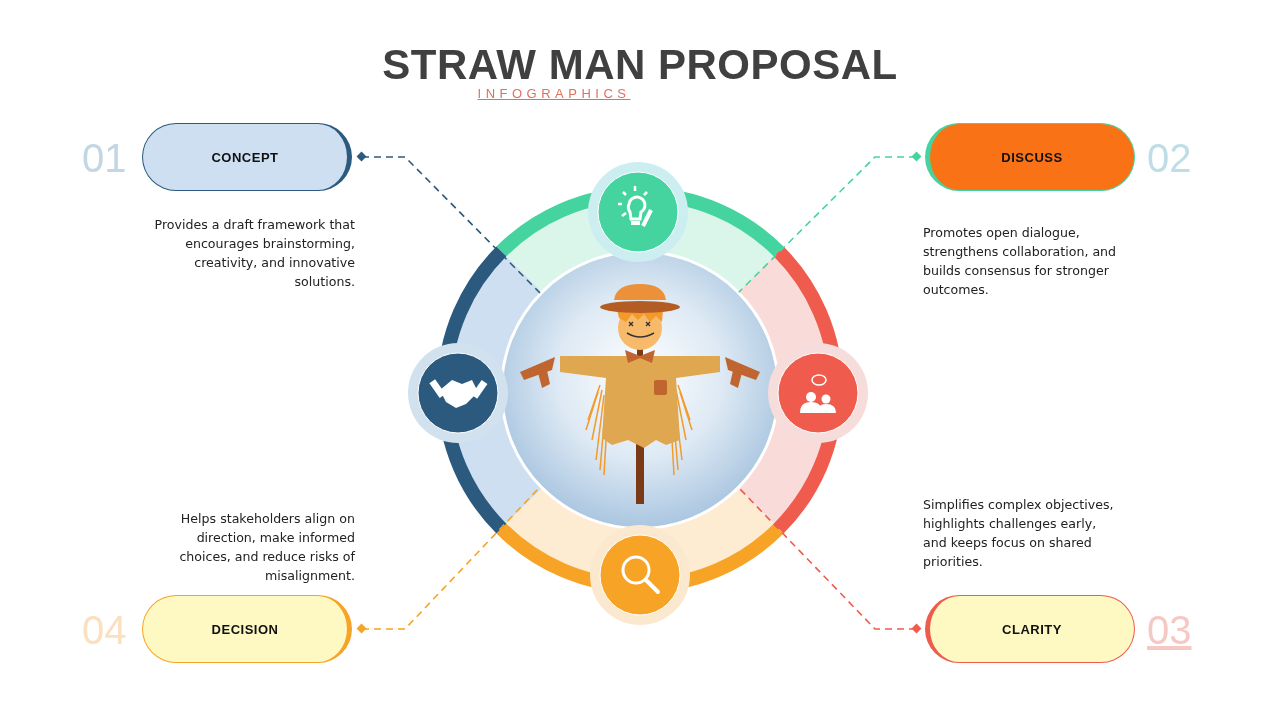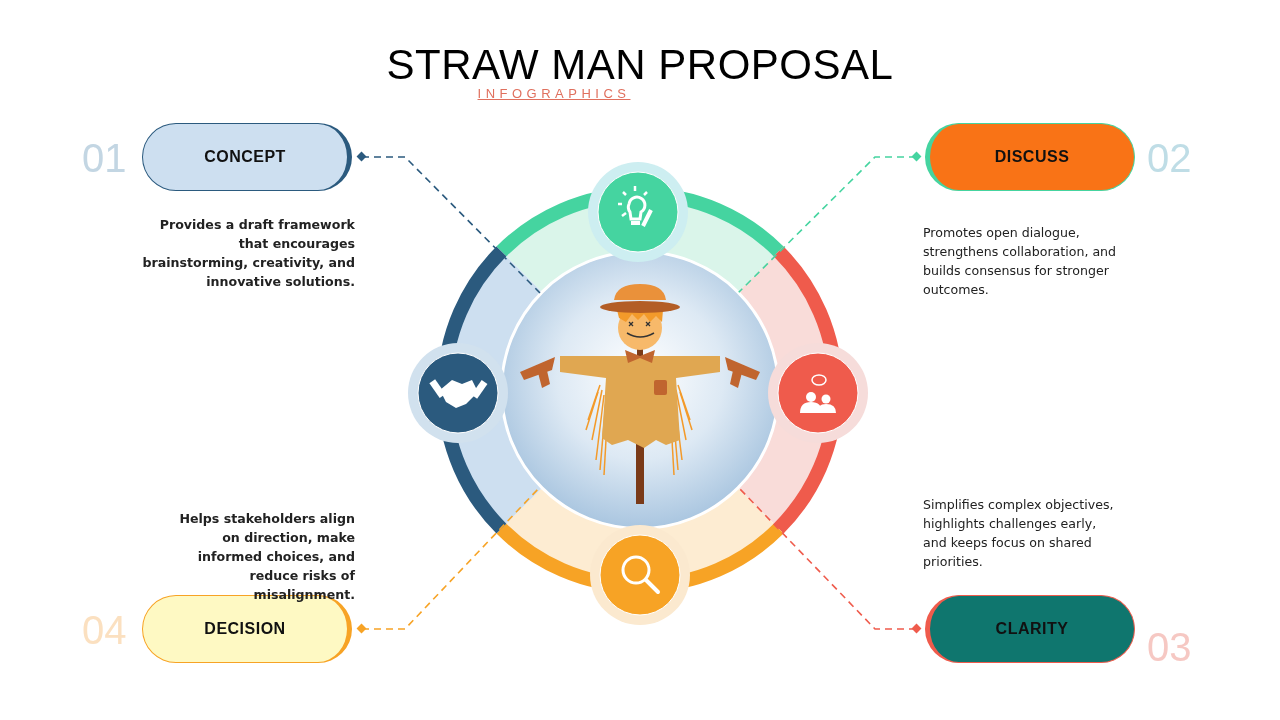--- a/index.html
+++ b/index.html
@@ -1,23 +1,23 @@
 <!DOCTYPE html>
 <html><head>
 <meta charset="utf-8">
 <style>
   html,body{margin:0;padding:0;background:#ffffff;}
   body{width:1280px;height:720px;position:relative;overflow:hidden;font-family:"Liberation Sans",sans-serif;}
-  .title{position:absolute;left:0;width:1280px;top:40px;text-align:center;font-weight:normal;font-size:42px;color:#000000;letter-spacing:0.5px;line-height:50px;}
+  .title{position:absolute;left:0;width:1280px;top:40px;text-align:center;font-weight:bold;font-size:42px;color:#404040;letter-spacing:0.5px;line-height:50px;}
   .subtitle{position:absolute;left:4px;width:1100px;top:86px;text-align:center;font-size:13px;color:#e0705e;letter-spacing:4.5px;text-decoration:underline;}
   svg.diagram{position:absolute;left:0;top:0;}
-  .pill{position:absolute;width:210px;height:68px;box-sizing:border-box;border-radius:34px;display:flex;align-items:center;justify-content:center;font-weight:bold;font-size:16px;color:#111;letter-spacing:0.5px;}
+  .pill{position:absolute;width:210px;height:68px;box-sizing:border-box;border-radius:34px;display:flex;align-items:center;justify-content:center;font-weight:bold;font-size:13px;color:#111;letter-spacing:0.5px;}
   .num{position:absolute;font-size:40px;line-height:42px;font-family:"Liberation Sans",sans-serif;font-weight:normal;}
   .desc{position:absolute;font-size:13.5px;line-height:19px;color:#222;font-family:"DejaVu Sans",sans-serif;font-size:12.6px;}
-  .desc.right{text-align:right;font-weight:bold;}
+  .desc.right{text-align:right;}
   .desc.left{text-align:left;}
 </style>
 </head>
 <body>
 
 <div class="title">STRAW MAN PROPOSAL</div>
 <div class="subtitle">INFOGRAPHICS</div>
 
 <svg class="diagram" width="1280" height="720" viewBox="0 0 1280 720">
   <defs>
@@ -157,19 +157,19 @@
 </svg>
 
 <div class="num" style="left:82px;top:137px;color:#c3d6e3;">01</div>
 <div class="pill" style="left:142px;top:123px;background:#cddff0;border:1px solid #2b5a7e;border-right:5px solid #2b5a7e;">CONCEPT</div>
 <div class="desc right" style="left:138px;top:215px;width:217px;">Provides a draft framework that encourages brainstorming, creativity, and innovative solutions.</div>
 
 <div class="num" style="left:1147px;top:137px;color:#bfdde6;">02</div>
 <div class="pill" style="left:925px;top:123px;background:#f97316;border:1px solid #45d4a0;border-left:5px solid #45d4a0;">DISCUSS</div>
 <div class="desc left" style="left:923px;top:215px;width:205px;margin-top:8px;">Promotes open dialogue, strengthens collaboration, and builds consensus for stronger outcomes.</div>
 
-<div class="num" style="left:1147px;top:626px;color:#f6c8c3;">03</div>
-<div class="pill" style="left:925px;top:595px;background:#0f766e;border:1px solid #ef5b4c;border-left:5px solid #ef5b4c;">CLARITY</div>
+<div class="num" style="left:1147px;top:609px;color:#f6c8c3;text-decoration:underline;">03</div>
+<div class="pill" style="left:925px;top:595px;background:#fef9c3;border:1px solid #ef5b4c;border-left:5px solid #ef5b4c;">CLARITY</div>
 <div class="desc left" style="left:923px;top:495px;width:200px;">Simplifies complex objectives, highlights challenges early, and keeps focus on shared priorities.</div>
 
 <div class="num" style="left:82px;top:609px;color:#fbe0c0;">04</div>
 <div class="pill" style="left:142px;top:595px;background:#fef9c3;border:1px solid #f7a325;border-right:5px solid #f7a325;">DECISION</div>
 <div class="desc right" style="left:160px;top:509px;width:195px;">Helps stakeholders align on direction, make informed choices, and reduce risks of misalignment.</div>
 
 </body></html>

